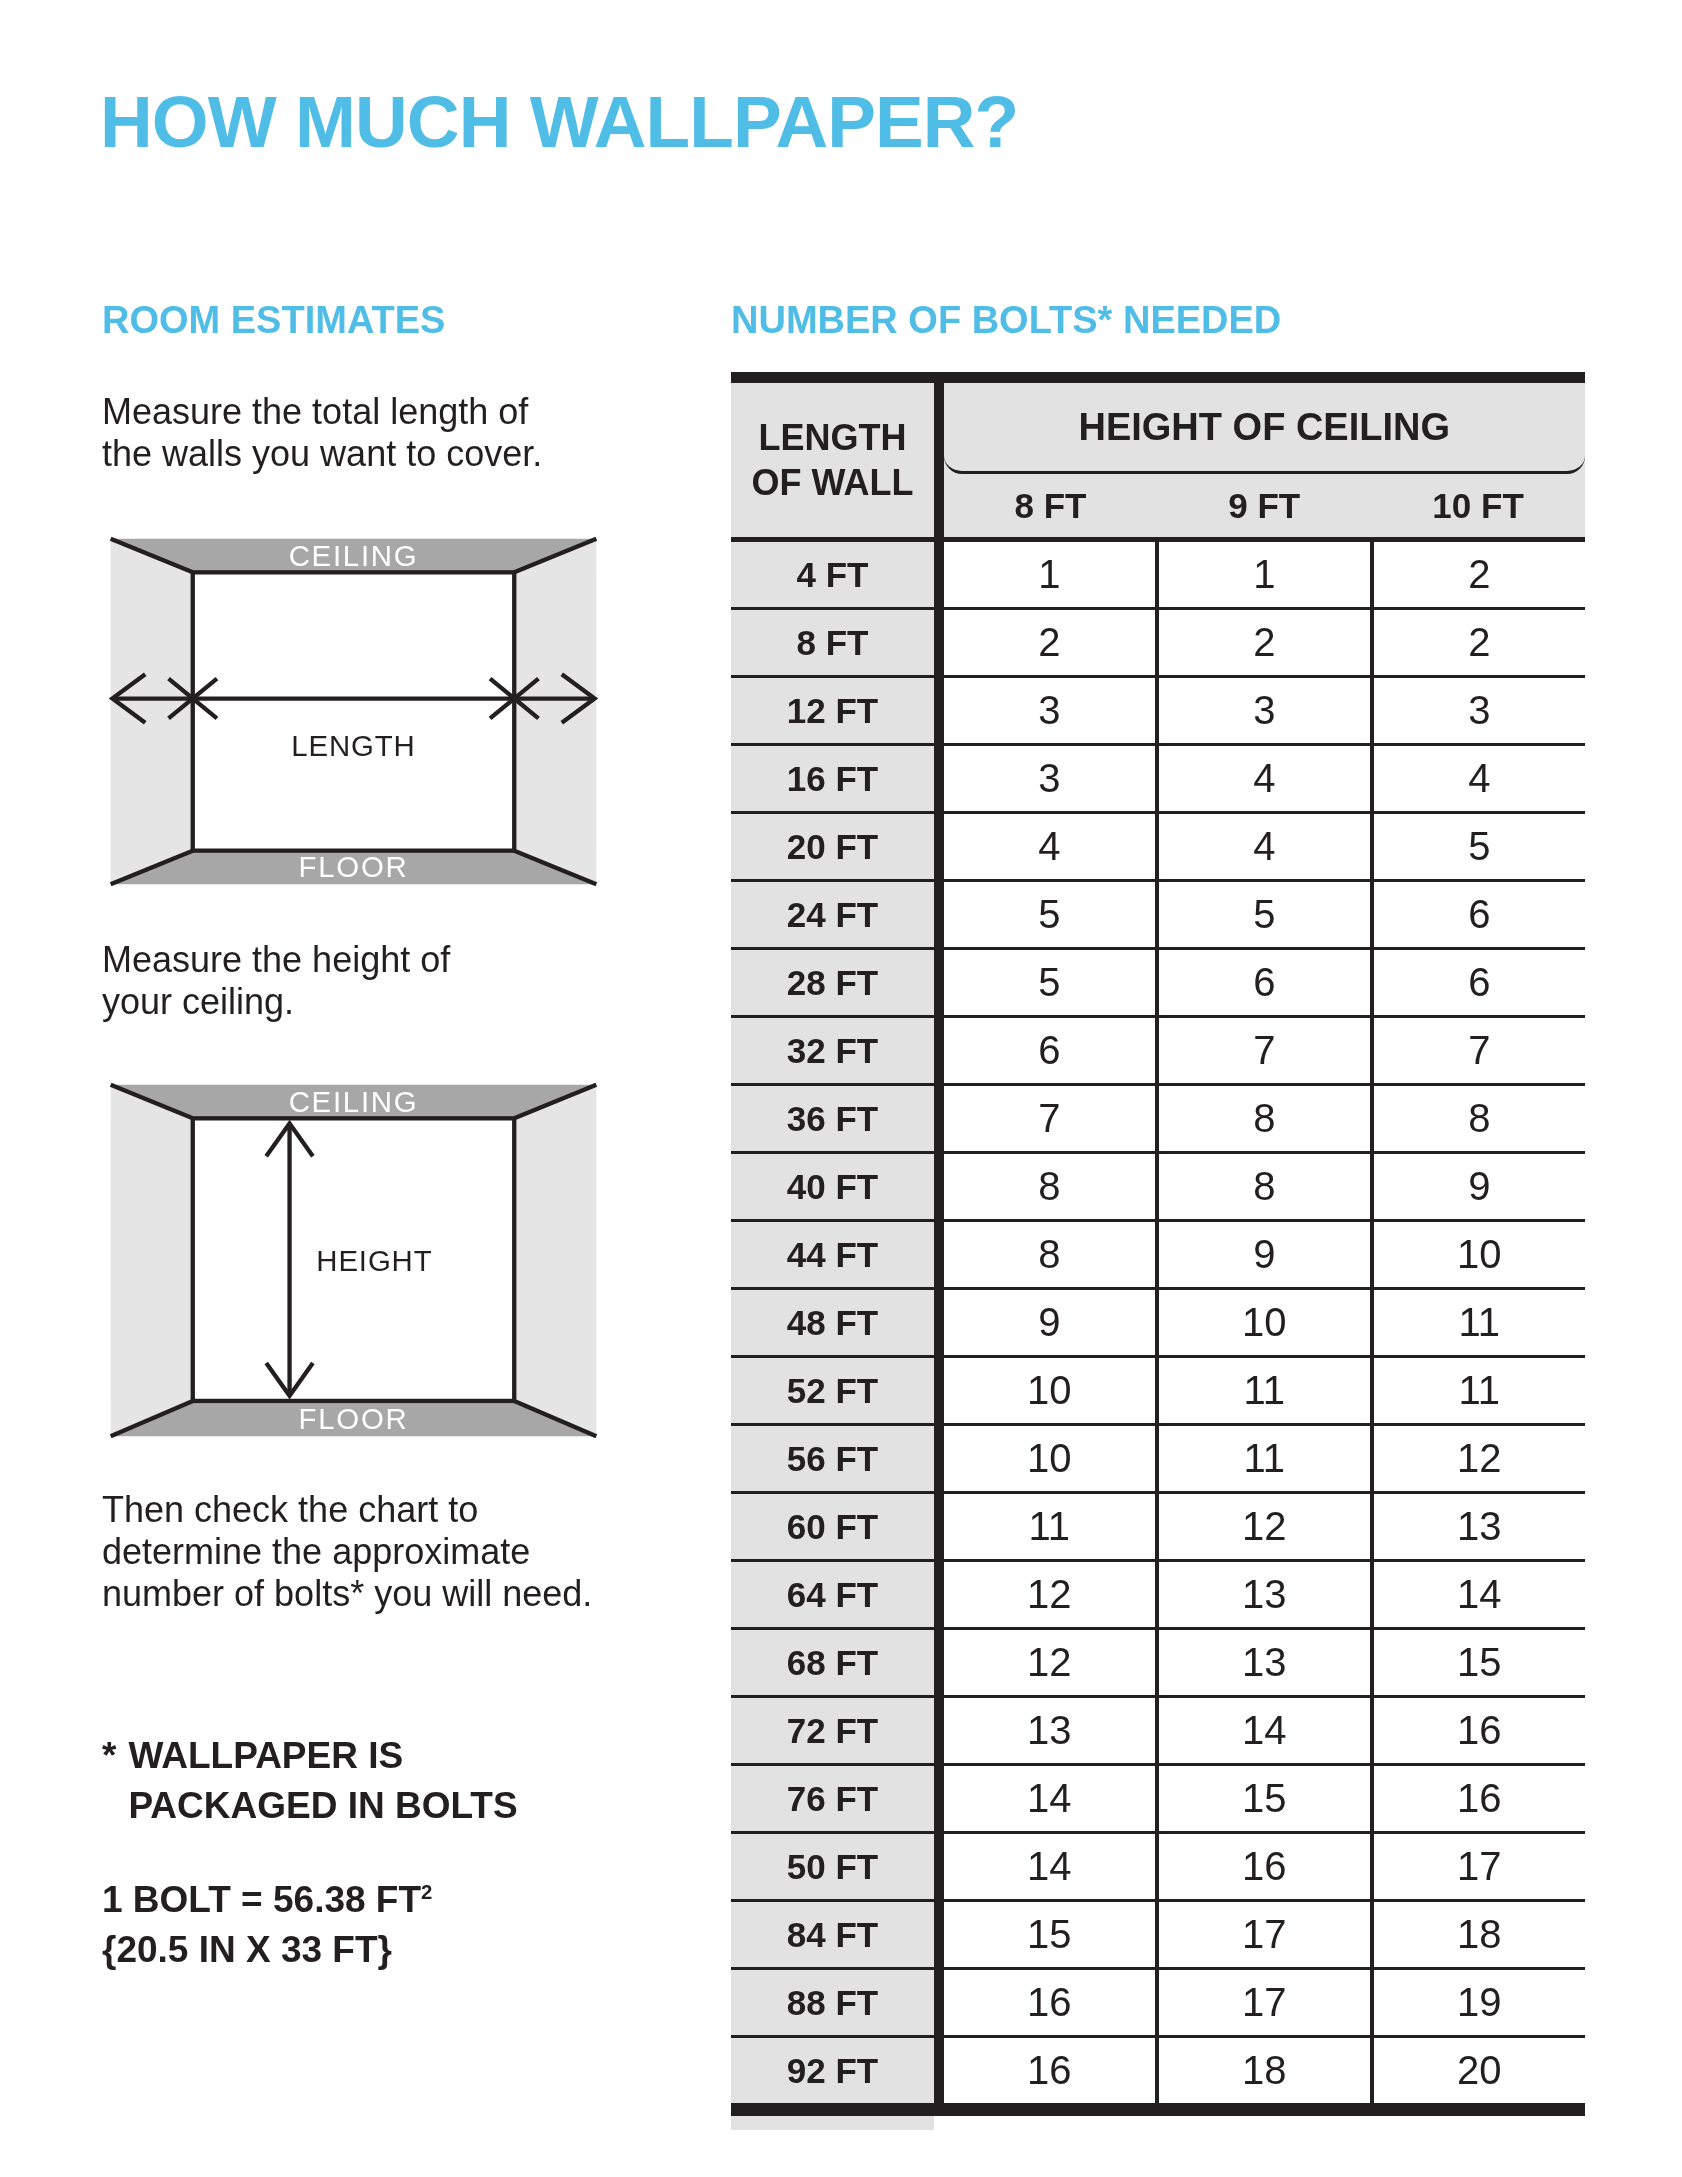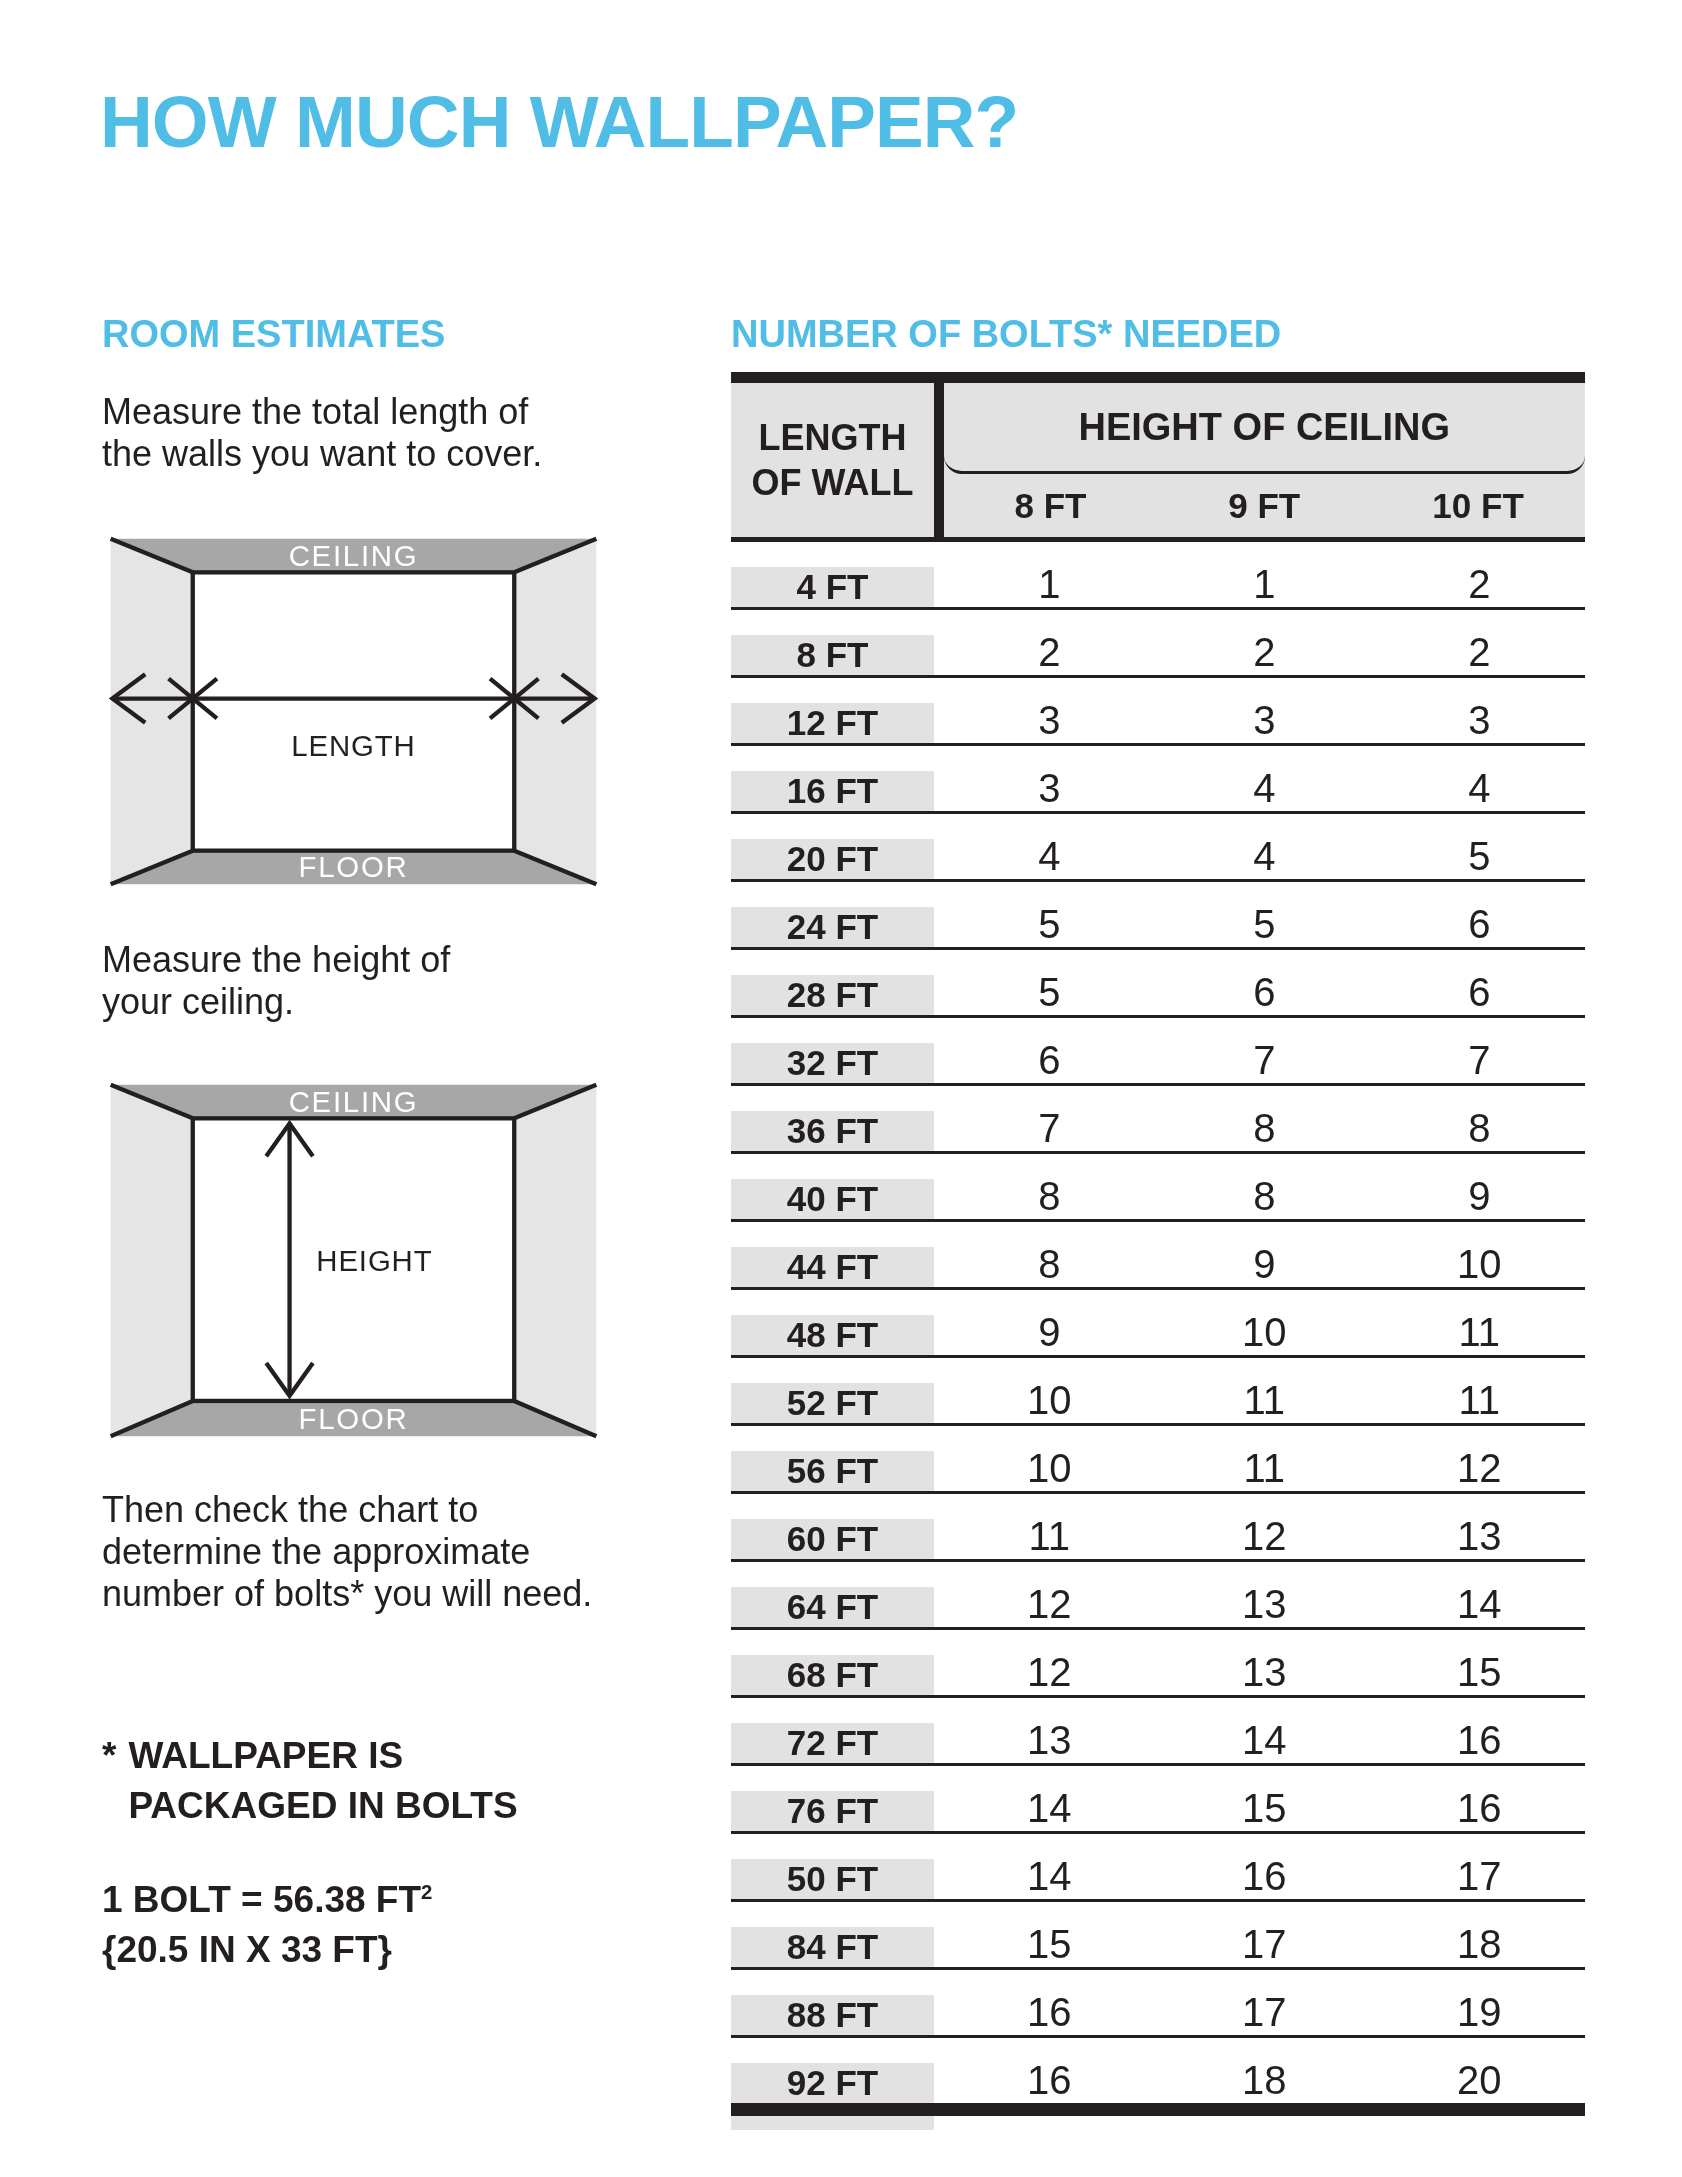--- a/index.html
+++ b/index.html
@@ -17,21 +17,21 @@
     color:var(--ink);
   }
   .page{position:relative;width:1594px;height:2177px;overflow:hidden;background:#fff;}
 
   .title{
     position:absolute;left:100px;top:85px;
     font-size:73px;font-weight:bold;color:var(--accent);
     line-height:1;white-space:nowrap;letter-spacing:-0.9px;
   }
   .sec-heading{
-    position:absolute;top:313px;
+    position:absolute;top:299px;
     font-size:38px;font-weight:bold;color:var(--accent);
     line-height:1.15;white-space:nowrap;
   }
   #room-estimates{left:102px;}
   #bolts-heading{left:731px;width:854px;white-space:nowrap;}
 
   .body-text{
     position:absolute;left:102px;width:553px;
     font-size:36px;line-height:42px;color:var(--ink);
     white-space:pre-line;
@@ -74,21 +74,21 @@
   .group-label{
     height:88px;display:flex;align-items:center;justify-content:center;
     font-weight:bold;font-size:38px;border-bottom:3.5px solid var(--line);border-radius:18px;
   }
   .sub-cols{display:flex;height:63px;}
   .sub-col{
     flex:1;display:flex;align-items:center;justify-content:center;
     font-weight:bold;font-size:35px;
   }
   .tbody{}
-  .trow{display:flex;height:65px;border-bottom:3.5px solid var(--line);align-items:flex-end;}
+  .trow{display:flex;height:65px;border-bottom:3.5px solid var(--line);}
   .tlabel{
     width:203px;flex:0 0 203px;background:var(--cellgray);
     display:flex;align-items:center;justify-content:center;
     font-weight:bold;font-size:35px;
   }
   .tcell{
     flex:1;background:#ffffff;
     display:flex;align-items:center;justify-content:center;
     font-size:40px;
   }

